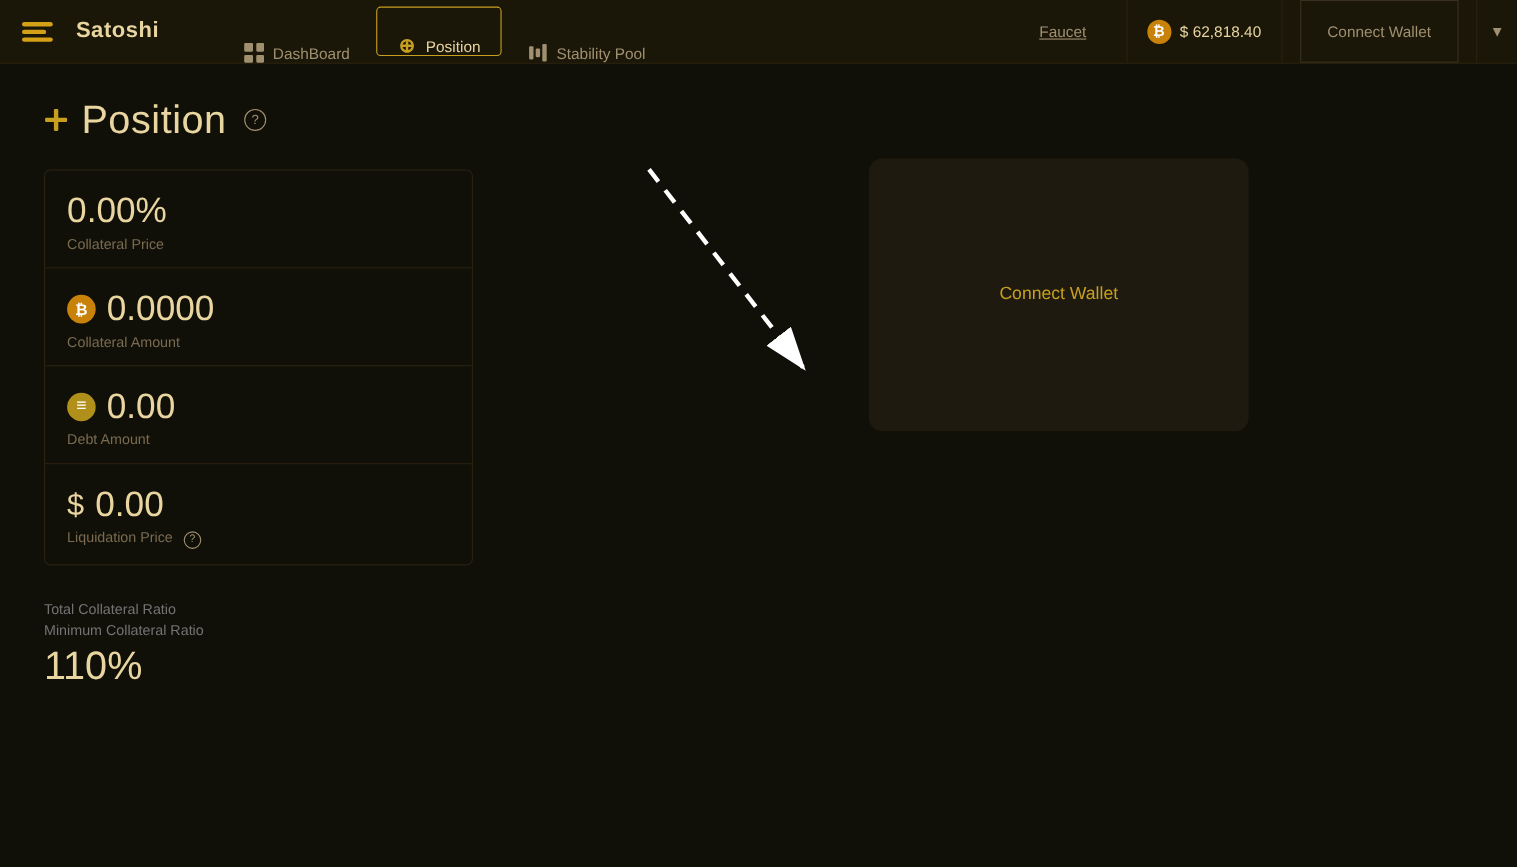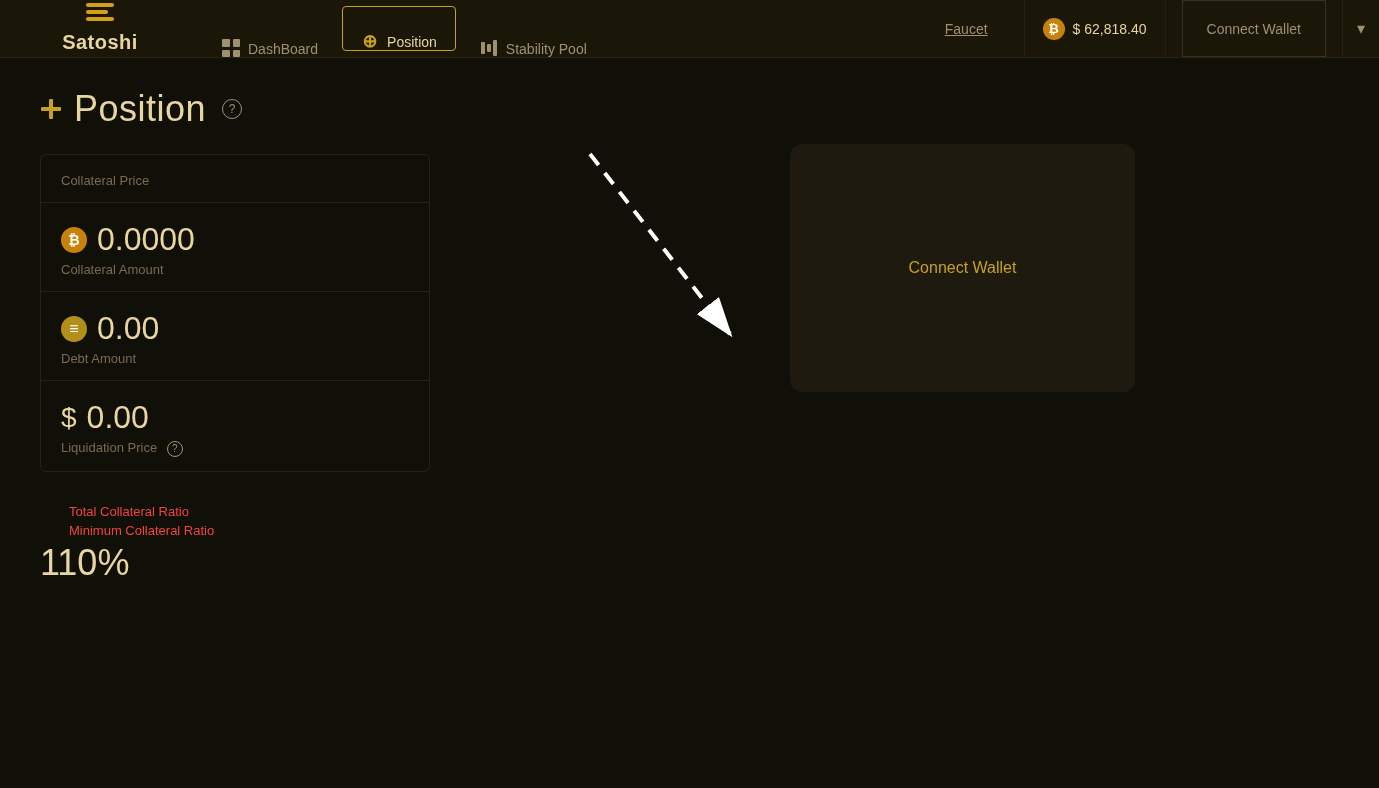--- a/index.html
+++ b/index.html
@@ -18,23 +18,22 @@
       align-items: center;
       background: #1a1608;
       height: 58px;
       padding: 0 0 0 0;
       border-bottom: 1px solid #2a2210;
     }
     .logo-area {
       display: flex;
       align-items: center;
       padding: 0 20px;
-      gap: 10px;
+      gap: 21px;
       min-width: 200px;
-      flex-direction: column;
     }
     .logo-icon {
       display: flex;
       flex-direction: column;
       gap: 3px;
     }
     .logo-line {
       width: 28px;
       height: 4px;
       border-radius: 2px;
@@ -258,23 +257,22 @@
       font-size: 16px;
       cursor: pointer;
     }
 
     
     .bottom-stats {
       margin-top: 32px;
     }
     .bottom-stat-label {
       font-size: 13px;
-      color: #ef4444;
+      color: #737373;
       margin-bottom: 4px;
-      margin-left: 29px;
     }
     .bottom-stat-value {
       font-size: 36px;
       font-weight: 300;
       color: #e8d5a0;
       margin-bottom: 18px;
     }
 
     
     .position-cross {
@@ -412,20 +410,23 @@
     <span class="position-cross"></span>
     <h1 class="page-title">Position</h1>
     <span class="help-icon">?</span>
   </div>
 
   <div class="content-row">
 
     <div class="stats-panel">
 
       <div class="stat-card">
+        <div class="stat-value">
+          <span>0.00%</span>
+        </div>
         <div class="stat-label">Collateral Price</div>
       </div>
 
       <div class="stat-card">
         <div class="stat-value">
           <span class="coin-icon-btc">₿</span>
           <span>0.0000</span>
         </div>
         <div class="stat-label">Collateral Amount</div>
       </div>

